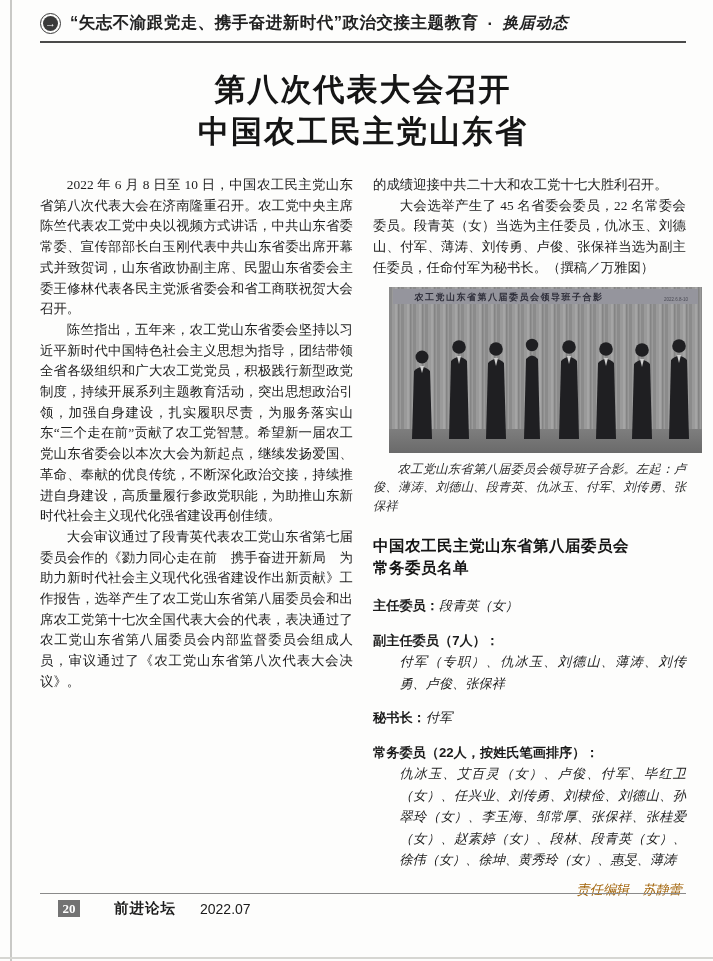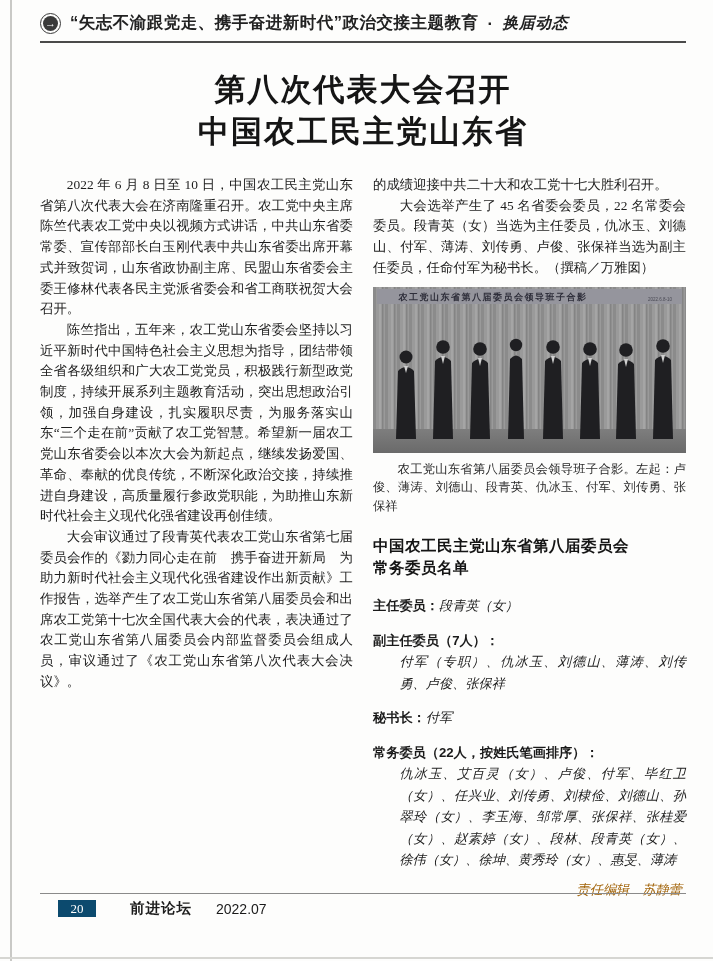--- a/index.html
+++ b/index.html
@@ -63,24 +63,25 @@
   .columns {
     margin-top: 22px;
     display: flex; justify-content: space-between;
   }
   .col { width: 313px; }
   .body-text { font-size: 13.4px; line-height: 20.7px; text-align: justify; }
   .body-text p { text-indent: 2em; }
   .body-text p.no-indent { text-indent: 0; }
 
   
-  .photo-wrap { margin-top: 8px; }
+  .photo-wrap { margin-top: 8px; margin-left: 16px; }
   .photo-wrap svg { display: block; width: 313px; height: 166px; }
   .caption {
     margin-top: 7px;
+    font-style: italic;
     font-size: 12.3px; line-height: 18.5px;
     text-align: justify; text-indent: 2em; color: #2a2a2a;
   }
 
   
   .roster-heading {
     margin-top: 20px; text-align: left;
     font-family: "Liberation Sans", "DejaVu Sans", sans-serif;
     font-weight: bold; font-size: 15.5px; line-height: 22px; color: #151515;
     letter-spacing: 0.5px;
@@ -102,24 +103,24 @@
   }
 
   
   .footer {
     position: absolute; left: 40px; width: 646px; top: 893px;
     border-top: 1.5px solid #8a8a8a;
     padding-top: 5px;
     display: flex; align-items: center;
   }
   .page-num-box {
-    background: #0c4a6e; color: #ffffff;
-    font-family: "Liberation Serif", serif; font-weight: normal;
+    background: #737373; color: #ffffff;
+    font-family: "Liberation Serif", serif; font-weight: bold;
     font-size: 13px; line-height: 17px;
-    width: 38px; text-align: center;
+    width: 22px; text-align: center;
     margin-left: 18px;
   }
   .journal-name {
     font-weight: bold; font-size: 14.5px; margin-left: 34px;
     letter-spacing: 1px;
   }
   .journal-issue {
     font-family: "Liberation Sans", "DejaVu Sans", sans-serif;
     font-size: 14px; margin-left: 24px; color: #1a1a1a;
   }

